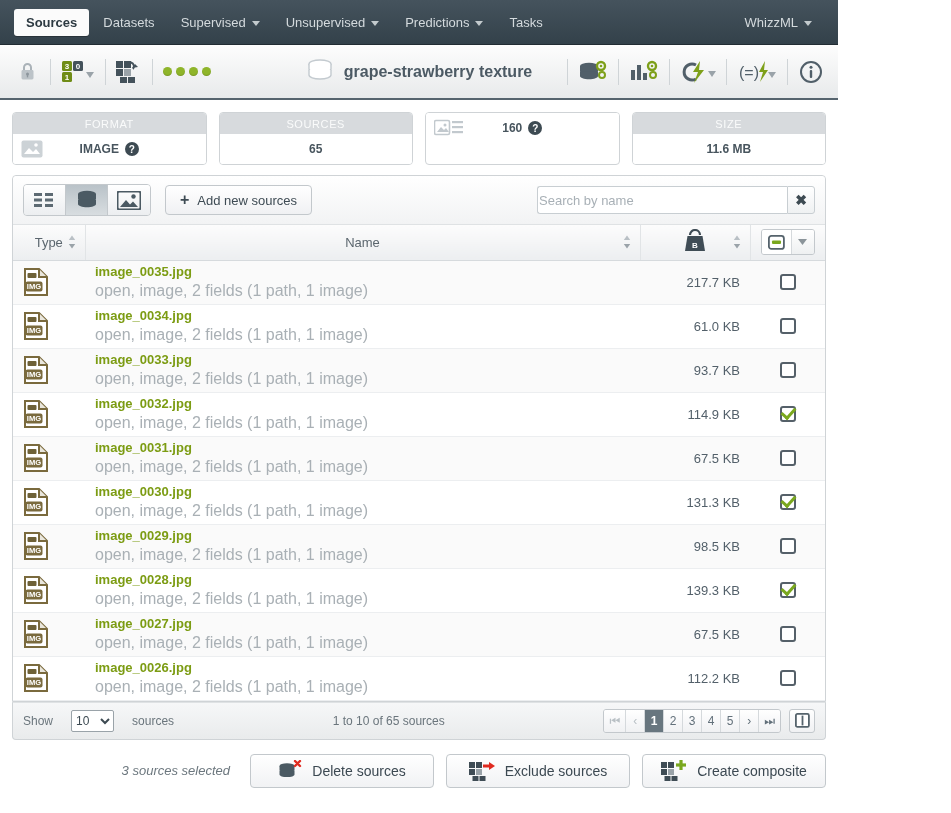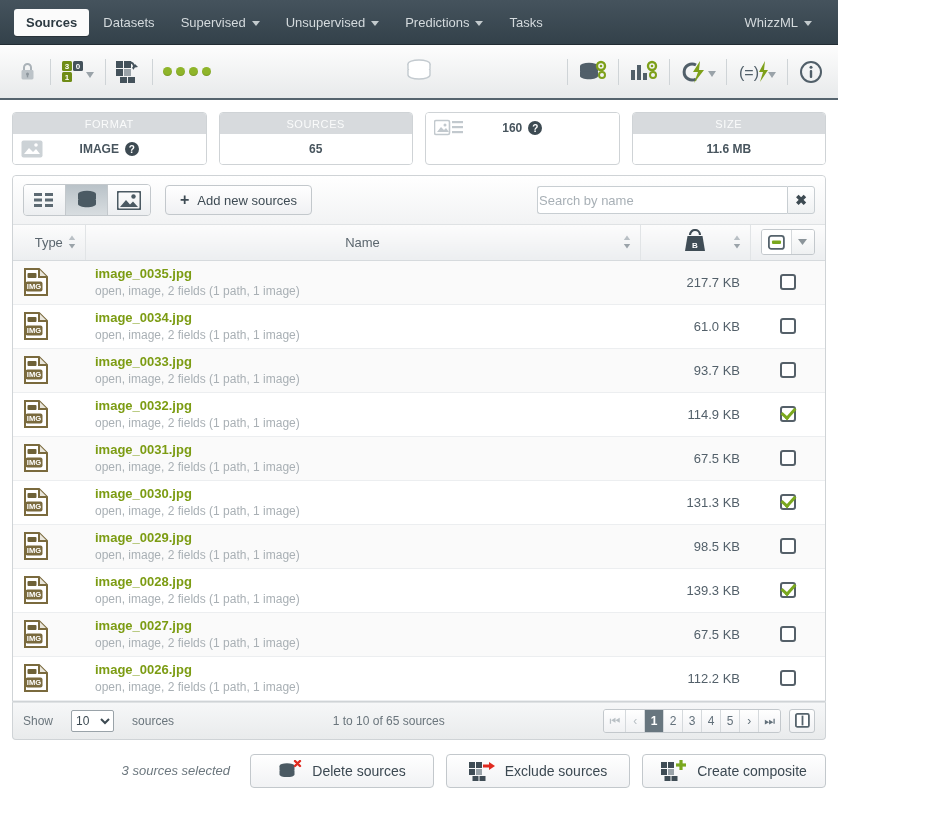--- a/index.html
+++ b/index.html
@@ -205,21 +205,21 @@
     height: 44px;
     padding: 0 10px;
     border-bottom: 1px solid #eceef0;
     font-size: 13px;
     vertical-align: middle;
   }
   tbody tr.odd td { background: #fafafa; }
   tbody tr.even td { background: #ffffff; }
   td.cell-type { text-align: left; padding-left: 18px; }
   .fname { color: #7c9c13; font-weight: bold; font-size: 13px; cursor: pointer; }
-  .fmeta { color: #a9b0b5; font-size: 12px; margin-top: 3px; }
+  .fmeta { color: #a9b0b5; font-size: 16px; margin-top: 3px; }
   td.cell-size { text-align: right; color: #53606a; padding-right: 24px;}
   td.cell-check { text-align: center; }
 
   .chk {
     width: 16px; height: 16px;
     border: 2px solid #556069;
     border-radius: 3px;
     display: inline-block;
     position: relative;
     background: #fff;
@@ -384,20 +384,21 @@
     </div>
 
     <div class="title-wrap">
       <span>
         <svg width="28" height="30" viewBox="0 0 28 30">
           <ellipse cx="14" cy="7" rx="11" ry="4" fill="#fff" stroke="#c3cacf" stroke-width="1.4"></ellipse>
           <path d="M3 7v5c0 2.2 4.9 4 11 4s11-1.8 11-4V7" fill="#fff" stroke="#c3cacf" stroke-width="1.4"></path>
           <path d="M3 13v5c0 2.2 4.9 4 11 4s11-1.8 11-4v-5" fill="#fff" stroke="#c3cacf" stroke-width="1.4"></path>
         </svg>
       </span>
+      <span class="title-text">grape-strawberry texture</span>
     </div>
 
     <div class="ohright">
       <div class="sep"></div>
       <div class="icon-btn">
         <svg width="30" height="26" viewBox="0 0 30 26">
           <ellipse cx="11" cy="7" rx="9" ry="3.2" fill="#515f69"></ellipse>
           <path d="M2 7v5c0 1.8 4 3.2 9 3.2s9-1.4 9-3.2V7" fill="#515f69"></path>
           <path d="M2 12.5V17c0 1.8 4 3.2 9 3.2s9-1.4 9-3.2v-4.5" fill="#515f69"></path>
           <circle cx="23" cy="7" r="4" fill="none" stroke="#7ea01a" stroke-width="2.4"></circle>

